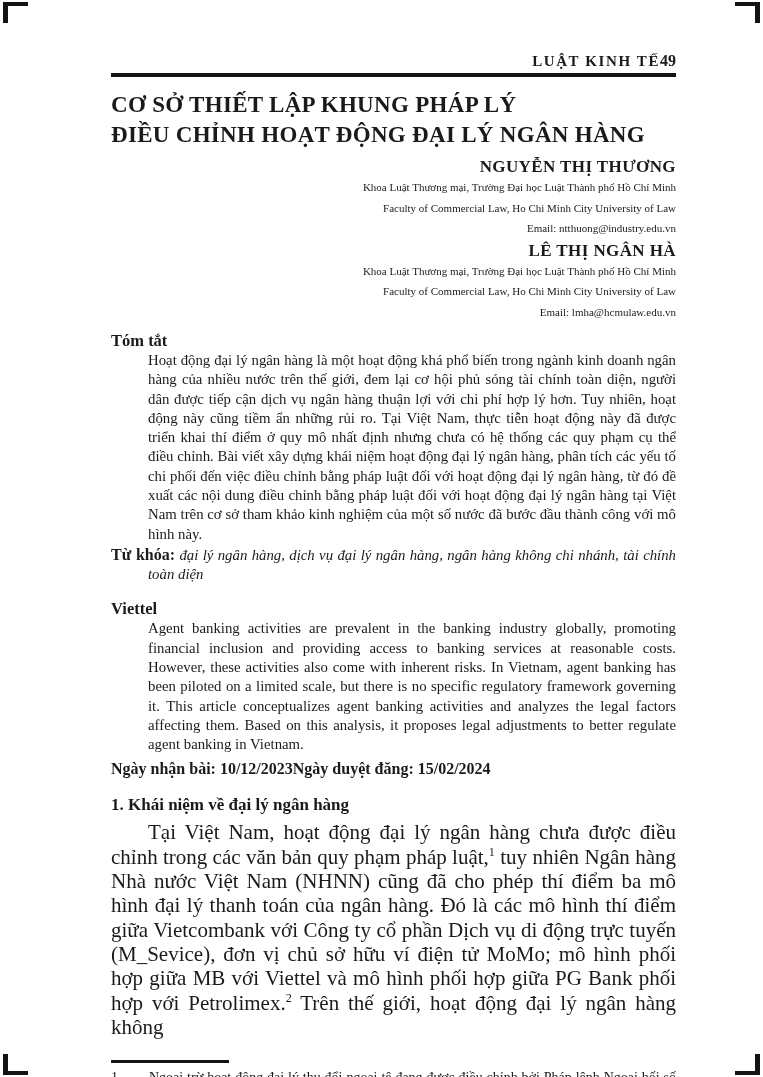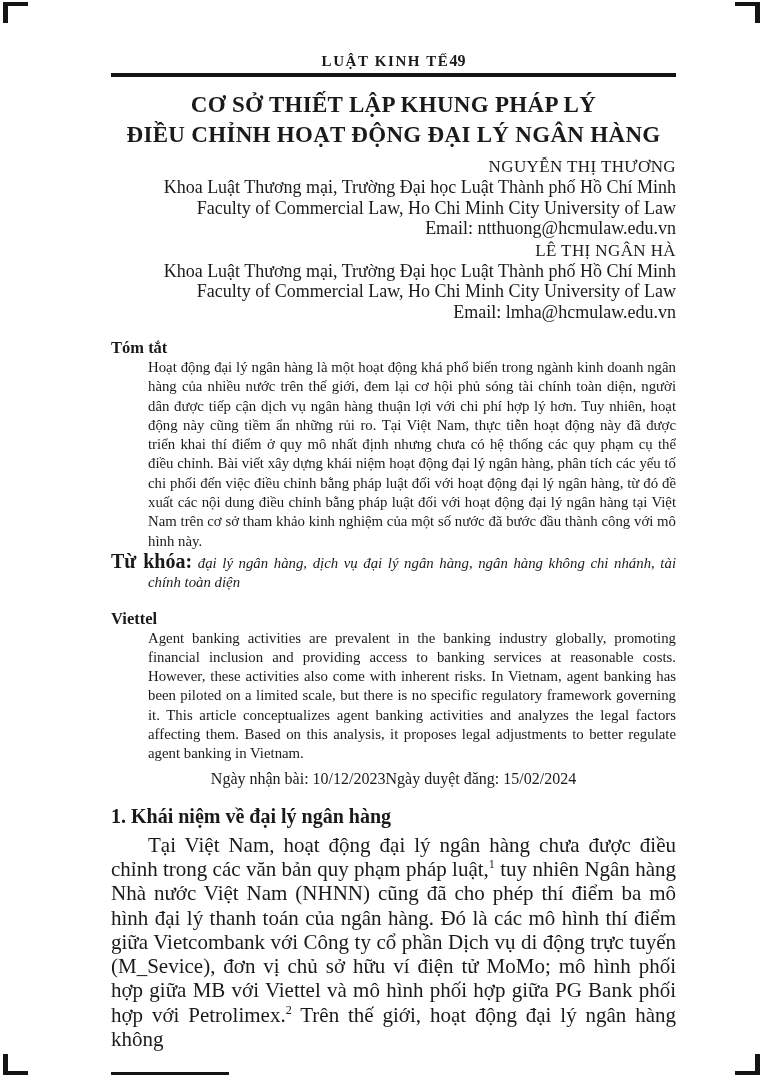--- a/index.html
+++ b/index.html
@@ -9,40 +9,40 @@
     overflow:hidden;
   }
   .crop{position:absolute;width:20px;height:17px;}
   .crop.tl{top:2px;left:3px;border-top:4px solid #141414;border-left:5px solid #141414;}
   .crop.tr{top:2px;right:3px;border-top:4px solid #141414;border-right:5px solid #141414;}
   .crop.bl{bottom:2px;left:3px;border-bottom:4px solid #141414;border-left:5px solid #141414;}
   .crop.br{bottom:2px;right:3px;border-bottom:4px solid #141414;border-right:5px solid #141414;}
 
   .content{position:absolute;top:52px;left:111px;width:565px;}
 
-  .page-header{display:flex;justify-content:center;align-items:flex-end;
+  .page-header{display:flex;justify-content:flex-end;align-items:flex-end;
     border-bottom:4px solid #141414;padding-bottom:3px;}
   .journal-name{font-size:15px;font-weight:bold;letter-spacing:1.6px;}
   .page-number{font-size:16px;font-weight:bold;}
 
-  .article-title{margin-top:13px;text-align:center;font-weight:bold;font-size:23px;line-height:30px;letter-spacing:0.3px;}
+  .article-title{margin-top:13px;font-weight:bold;font-size:23px;line-height:30px;letter-spacing:0.3px;}
 
   .authors{text-align:right;margin-top:7px;}
-  .author-name{font-size:17px;font-weight:normal;letter-spacing:0.4px;margin-top:2px;text-align:right;}
-  .author-line{font-size:18px;line-height:20.5px;}
+  .author-name{font-size:17px;font-weight:bold;letter-spacing:0.4px;margin-top:2px;text-align:right;}
+  .author-line{font-size:11px;line-height:20.5px;}
 
-  .block-label{font-weight:bold;font-size:16.5px;margin-top:16px;}
+  .block-label{font-weight:bold;font-size:16.5px;margin-top:9px;}
   .abs-body{font-size:14.8px;line-height:19.3px;text-align:justify;margin-left:37px;}
   .hang{font-size:14.8px;line-height:19.3px;padding-left:37px;text-indent:-37px;text-align:justify;margin-top:1px;}
-  .hang b{font-style:normal;font-size:20px;}
+  .hang b{font-style:normal;font-size:16px;}
   .hang i{font-style:italic;}
 
-  .dates-row{display:flex;justify-content:center;font-weight:normal;font-size:16px;margin-top:6px;}
+  .dates-row{display:flex;justify-content:flex-start;font-weight:bold;font-size:16px;margin-top:6px;}
 
-  .section-heading{font-weight:bold;font-size:20px;margin-top:17px;}
+  .section-heading{font-weight:bold;font-size:17px;margin-top:17px;}
   .body-para{font-size:21px;line-height:24.3px;text-align:justify;text-indent:37px;margin-top:5px;}
   .body-para sup{font-size:0.58em;line-height:0;}
 
   .fn-sep{width:118px;border-top:3px solid #141414;margin-top:7px;}
   .footnotes{margin-top:5px;font-size:14px;line-height:19.5px;}
   .fn{display:flex;}
   .fn-num{width:38px;flex-shrink:0;}
   .fn-text{flex:1;text-align:justify;}
 </style>
 </head>
@@ -62,21 +62,21 @@
 
   <div class="article-title">
     <div>CƠ SỞ THIẾT LẬP KHUNG PHÁP LÝ</div>
     <div>ĐIỀU CHỈNH HOẠT ĐỘNG ĐẠI LÝ NGÂN HÀNG</div>
   </div>
 
   <div class="authors">
     <div class="author-name">NGUYỄN THỊ THƯƠNG</div>
     <div class="author-line">Khoa Luật Thương mại, Trường Đại học Luật Thành phố Hồ Chí Minh</div>
     <div class="author-line">Faculty of Commercial Law, Ho Chi Minh City University of Law</div>
-    <div class="author-line">Email: ntthuong@hcmulaw.edu.vn</div>
+    <div class="author-line">Email: ntthuong@industry.edu.vn</div>
     <div class="author-name">LÊ THỊ NGÂN HÀ</div>
     <div class="author-line">Khoa Luật Thương mại, Trường Đại học Luật Thành phố Hồ Chí Minh</div>
     <div class="author-line">Faculty of Commercial Law, Ho Chi Minh City University of Law</div>
     <div class="author-line">Email: lmha@hcmulaw.edu.vn</div>
   </div>
 
   <div class="block-label">Tóm tắt</div>
   <div class="abs-body">Hoạt động đại lý ngân hàng là một hoạt động khá phổ biến trong ngành kinh doanh ngân hàng của nhiều nước trên thế giới, đem lại cơ hội phủ sóng tài chính toàn diện, người dân được tiếp cận dịch vụ ngân hàng thuận lợi với chi phí hợp lý hơn. Tuy nhiên, hoạt động này cũng tiềm ẩn những rủi ro. Tại Việt Nam, thực tiễn hoạt động này đã được triển khai thí điểm ở quy mô nhất định nhưng chưa có hệ thống các quy phạm cụ thể điều chỉnh. Bài viết xây dựng khái niệm hoạt động đại lý ngân hàng, phân tích các yếu tố chi phối đến việc điều chỉnh bằng pháp luật đối với hoạt động đại lý ngân hàng, từ đó đề xuất các nội dung điều chỉnh bằng pháp luật đối với hoạt động đại lý ngân hàng tại Việt Nam trên cơ sở tham khảo kinh nghiệm của một số nước đã bước đầu thành công với mô hình này.</div>
 
   <p class="hang"><b>Từ khóa:</b> <i>đại lý ngân hàng, dịch vụ đại lý ngân hàng, ngân hàng không chi nhánh, tài chính toàn diện</i></p>

